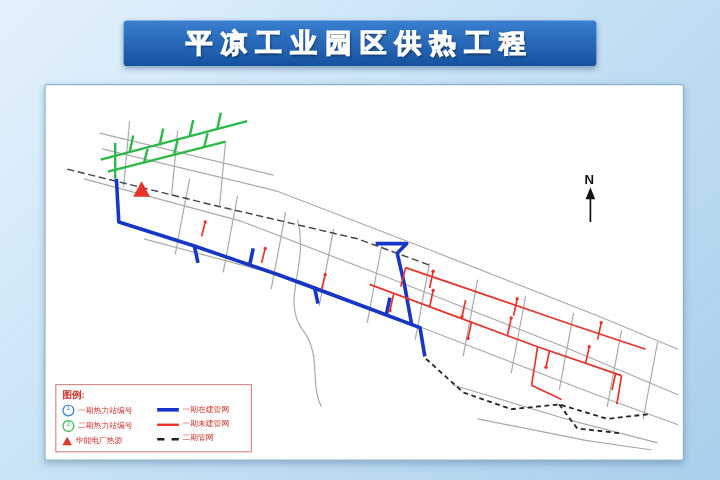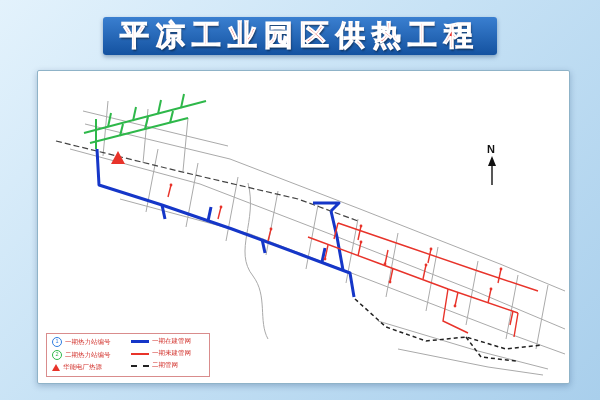--- a/index.html
+++ b/index.html
@@ -8,21 +8,21 @@
     font-family:"Liberation Sans","DejaVu Sans",sans-serif;
     background:linear-gradient(135deg,#e3f2fc 0%,#c7e2f5 45%,#a9cfec 100%);
   }
   .banner{
     position:absolute;left:103px;top:17px;width:394px;height:38px;
     background:linear-gradient(#3a7fd0,#1452a0);
     border-radius:3px;display:flex;align-items:center;justify-content:center;
     box-shadow:0 2px 4px rgba(0,40,90,.35);
   }
   .banner h1{
-    margin:0;font-size:29px;font-weight:bold;letter-spacing:7px;
+    margin:0;font-size:22px;font-weight:bold;letter-spacing:7px;
     color:#e8211d;-webkit-text-stroke:1px #ffffff;
     text-shadow:1px 2px 2px rgba(0,0,0,.45);white-space:nowrap;
   }
   .map-panel{
     position:absolute;left:37px;top:70px;width:531px;height:312px;
     background:#ffffff;border:1px solid #8fb3c8;border-radius:2px;
     box-shadow:0 2px 6px rgba(0,40,90,.25);
   }
   .map-panel svg{position:absolute;left:0;top:0;}
   .legend{
@@ -151,20 +151,21 @@
     <polygon points="80,80 73,93 87,93" fill="#e8332a"></polygon>
 
     <g>
       <text x="449" y="82" font-size="11" fill="#111111" font-weight="bold">N</text>
       <line x1="454" y1="114" x2="454" y2="92" stroke="#111111" stroke-width="1.4"></line>
       <polygon points="454,85 450,95 458,95" fill="#111111"></polygon>
     </g>
   </svg>
 
   <div class="legend">
+    <div class="legend-title">图例:</div>
     <div class="legend-body">
       <div class="legend-col">
         <div class="lrow">
           <span class="st st1">1</span>
           <span>一期热力站编号</span>
         </div>
         <div class="lrow">
           <span class="st st2">2</span>
           <span>二期热力站编号</span>
         </div>

